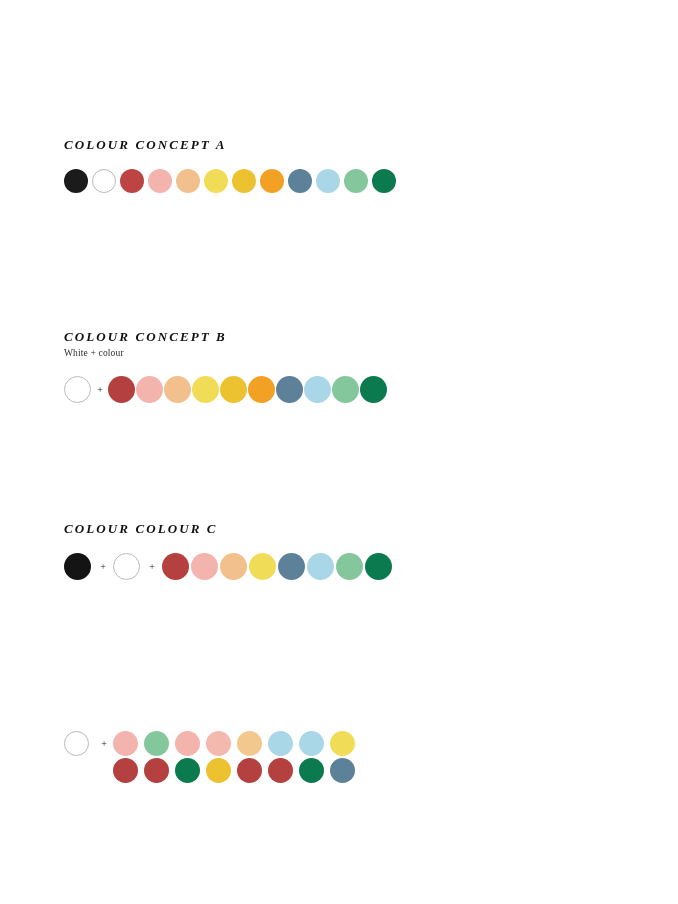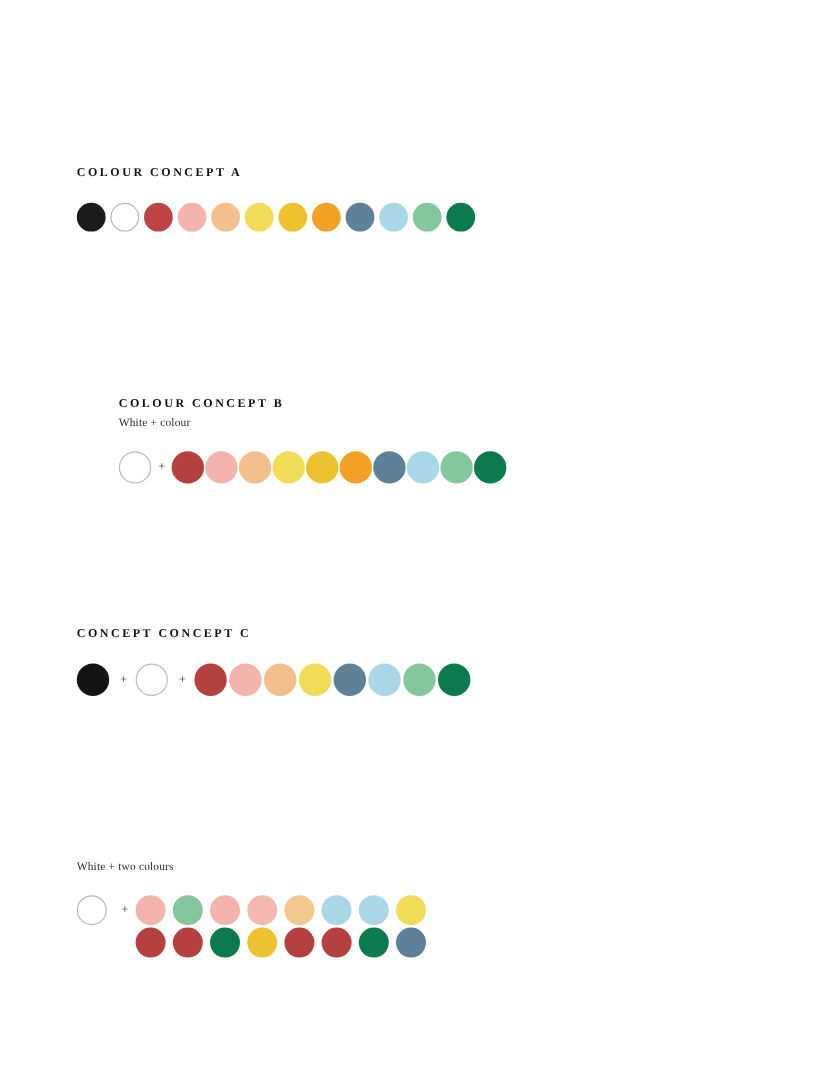--- a/index.html
+++ b/index.html
@@ -24,33 +24,34 @@
     width: 678px;
     height: 904px;
   }
 
   .concept {
     position: absolute;
     left: 64px;
   }
 
   .concept-a { top: 138px; }
-  .concept-b { top: 330px; margin-left: 35px; }
+  .concept-b { top: 330px; }
   .concept-c { top: 522px; }
   .concept-d { top: 714px; }
 
   .concept-title {
     font-family: "Liberation Serif", "DejaVu Serif", serif;
-    font-size: 10px;
+    font-size: 13px;
     font-weight: 700;
     letter-spacing: 2.1px;
     color: #111111;
     line-height: 14px;
     margin: 0;
     white-space: nowrap;
+    font-style: italic;
   }
 
   .concept-subtitle {
     font-family: "Liberation Serif", "DejaVu Serif", serif;
     font-size: 9.5px;
     font-weight: 400;
     letter-spacing: 0.15px;
     color: #2b2b2b;
     line-height: 12px;
     margin: 3px 0 0 0;
@@ -143,39 +144,38 @@
         <span class="dot" title="#edc231" style="background: rgb(237, 194, 49);"></span>
         <span class="dot" title="#f2a124" style="background: rgb(242, 161, 36);"></span>
         <span class="dot" title="#5c8199" style="background: rgb(92, 129, 153);"></span>
         <span class="dot" title="#a9d7e7" style="background: rgb(169, 215, 231);"></span>
         <span class="dot" title="#85c79c" style="background: rgb(133, 199, 156);"></span>
         <span class="dot" title="#0b7a4e" style="background: rgb(11, 122, 78);"></span>
       </div>
   </section>
 
   <section class="concept concept-c sec-c">
-    <h2 class="concept-title">CONCEPT CONCEPT C</h2>
+    <h2 class="concept-title">COLOUR COLOUR C</h2>
     <div class="swatch-row">
         <span class="dot" title="#141414" style="background: rgb(20, 20, 20);"></span>
         <span class="plus">+</span>
         <span class="dot outline" title="#ffffff"></span>
         <span class="plus">+</span>
         <span class="dot" title="#b4403f" style="background: rgb(180, 64, 63);"></span>
         <span class="dot" title="#f3b4ad" style="background: rgb(243, 180, 173);"></span>
         <span class="dot" title="#f2c08c" style="background: rgb(242, 192, 140);"></span>
         <span class="dot" title="#f1dc58" style="background: rgb(241, 220, 88);"></span>
         <span class="dot" title="#5c8199" style="background: rgb(92, 129, 153);"></span>
         <span class="dot" title="#a9d7e7" style="background: rgb(169, 215, 231);"></span>
         <span class="dot" title="#85c79c" style="background: rgb(133, 199, 156);"></span>
         <span class="dot" title="#0b7a4e" style="background: rgb(11, 122, 78);"></span>
       </div>
   </section>
 
   <section class="concept concept-d sec-d">
-    <p class="concept-subtitle">White + two colours</p>
     <div class="swatch-row sec-d-wrap">
       <div class="sec-d-white">
           <span class="dot outline" title="#ffffff"></span>
           <span class="plus">+</span>
         </div>
       <div class="sec-d-rows">
         <div class="swatch-row" style="margin-top:0">
             <span class="dot" title="#f3b4ad" style="background: rgb(243, 180, 173);"></span>
             <span class="dot" title="#85c79c" style="background: rgb(133, 199, 156);"></span>
             <span class="dot" title="#f3b4ad" style="background: rgb(243, 180, 173);"></span>

